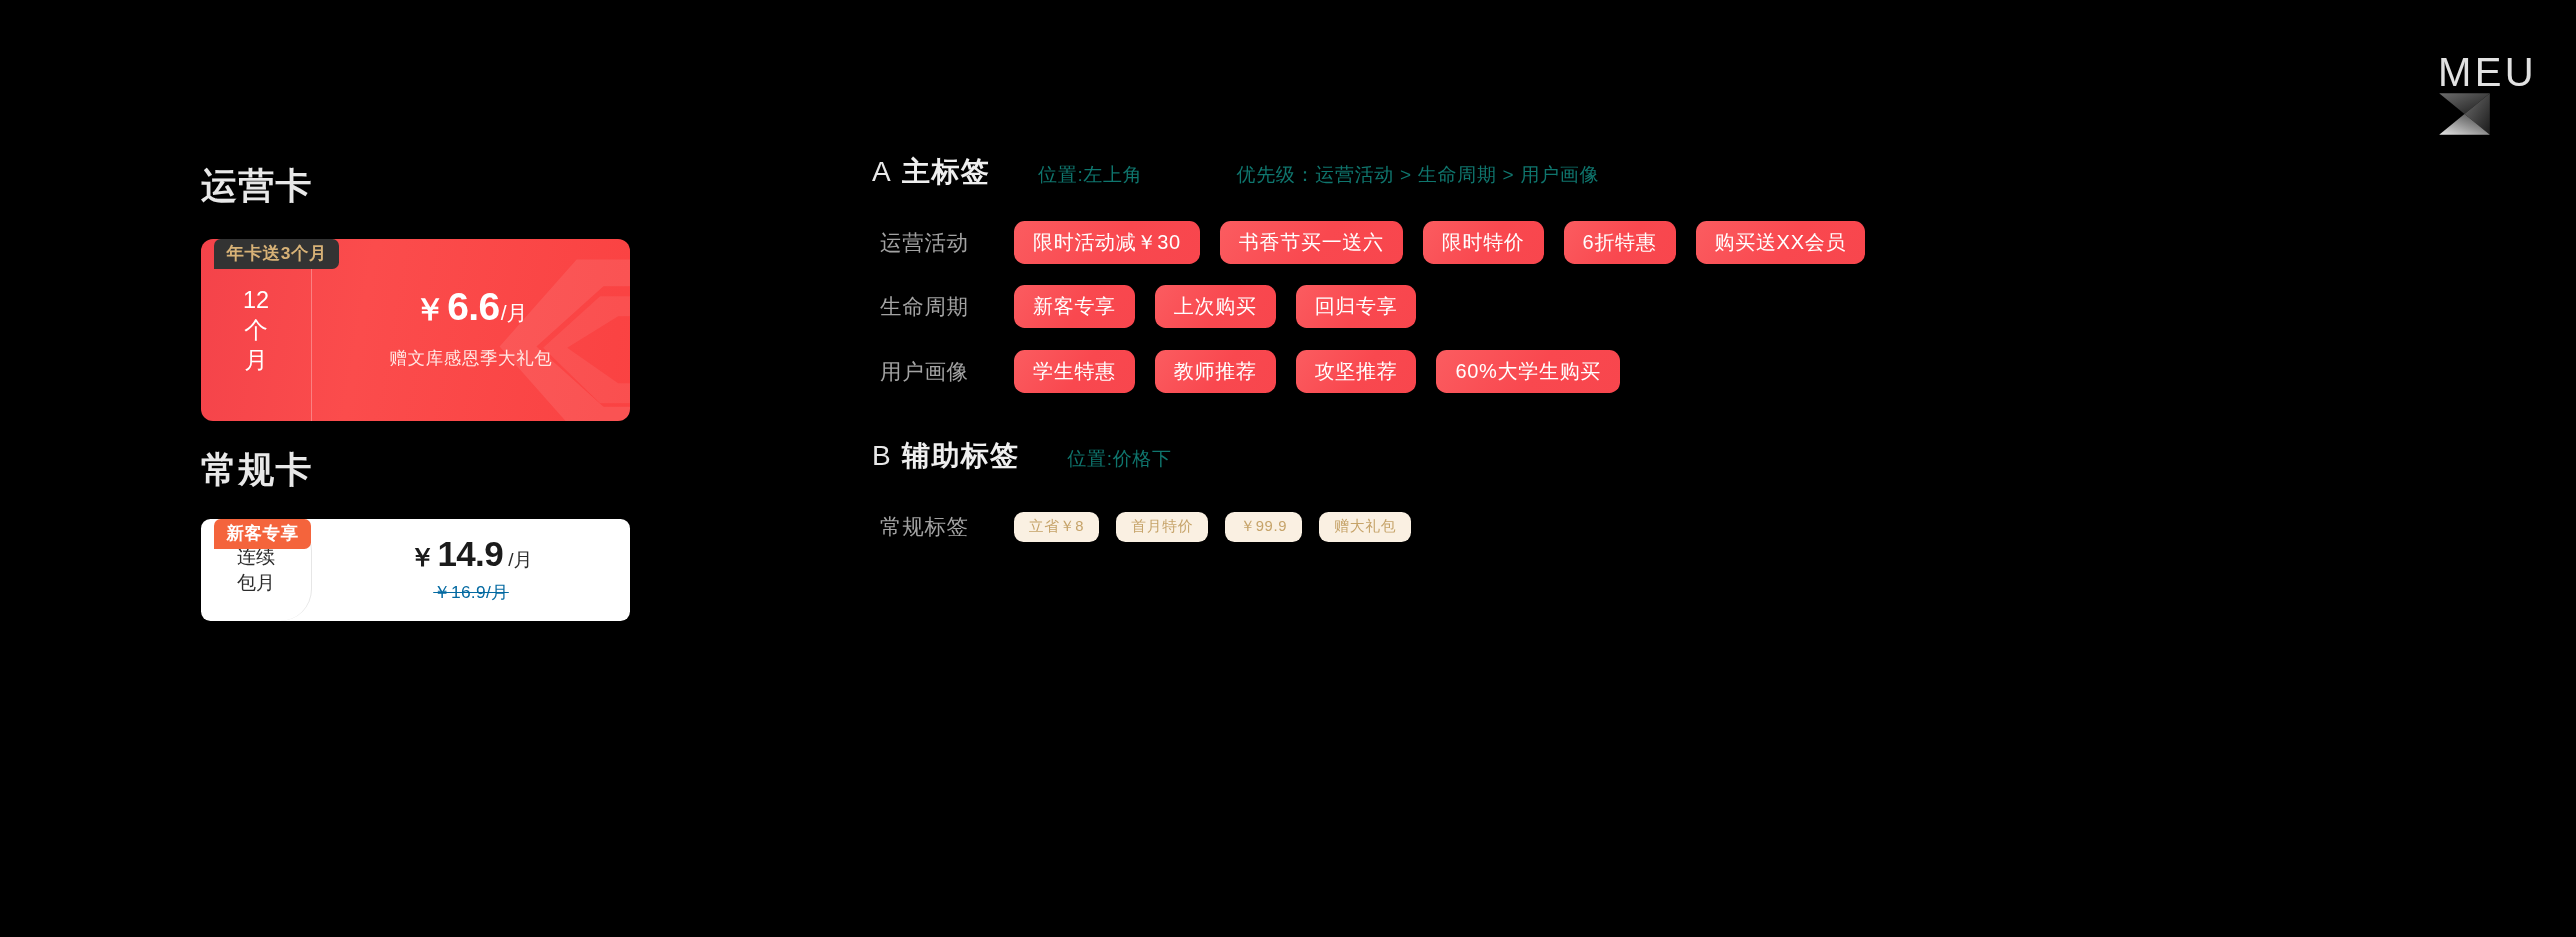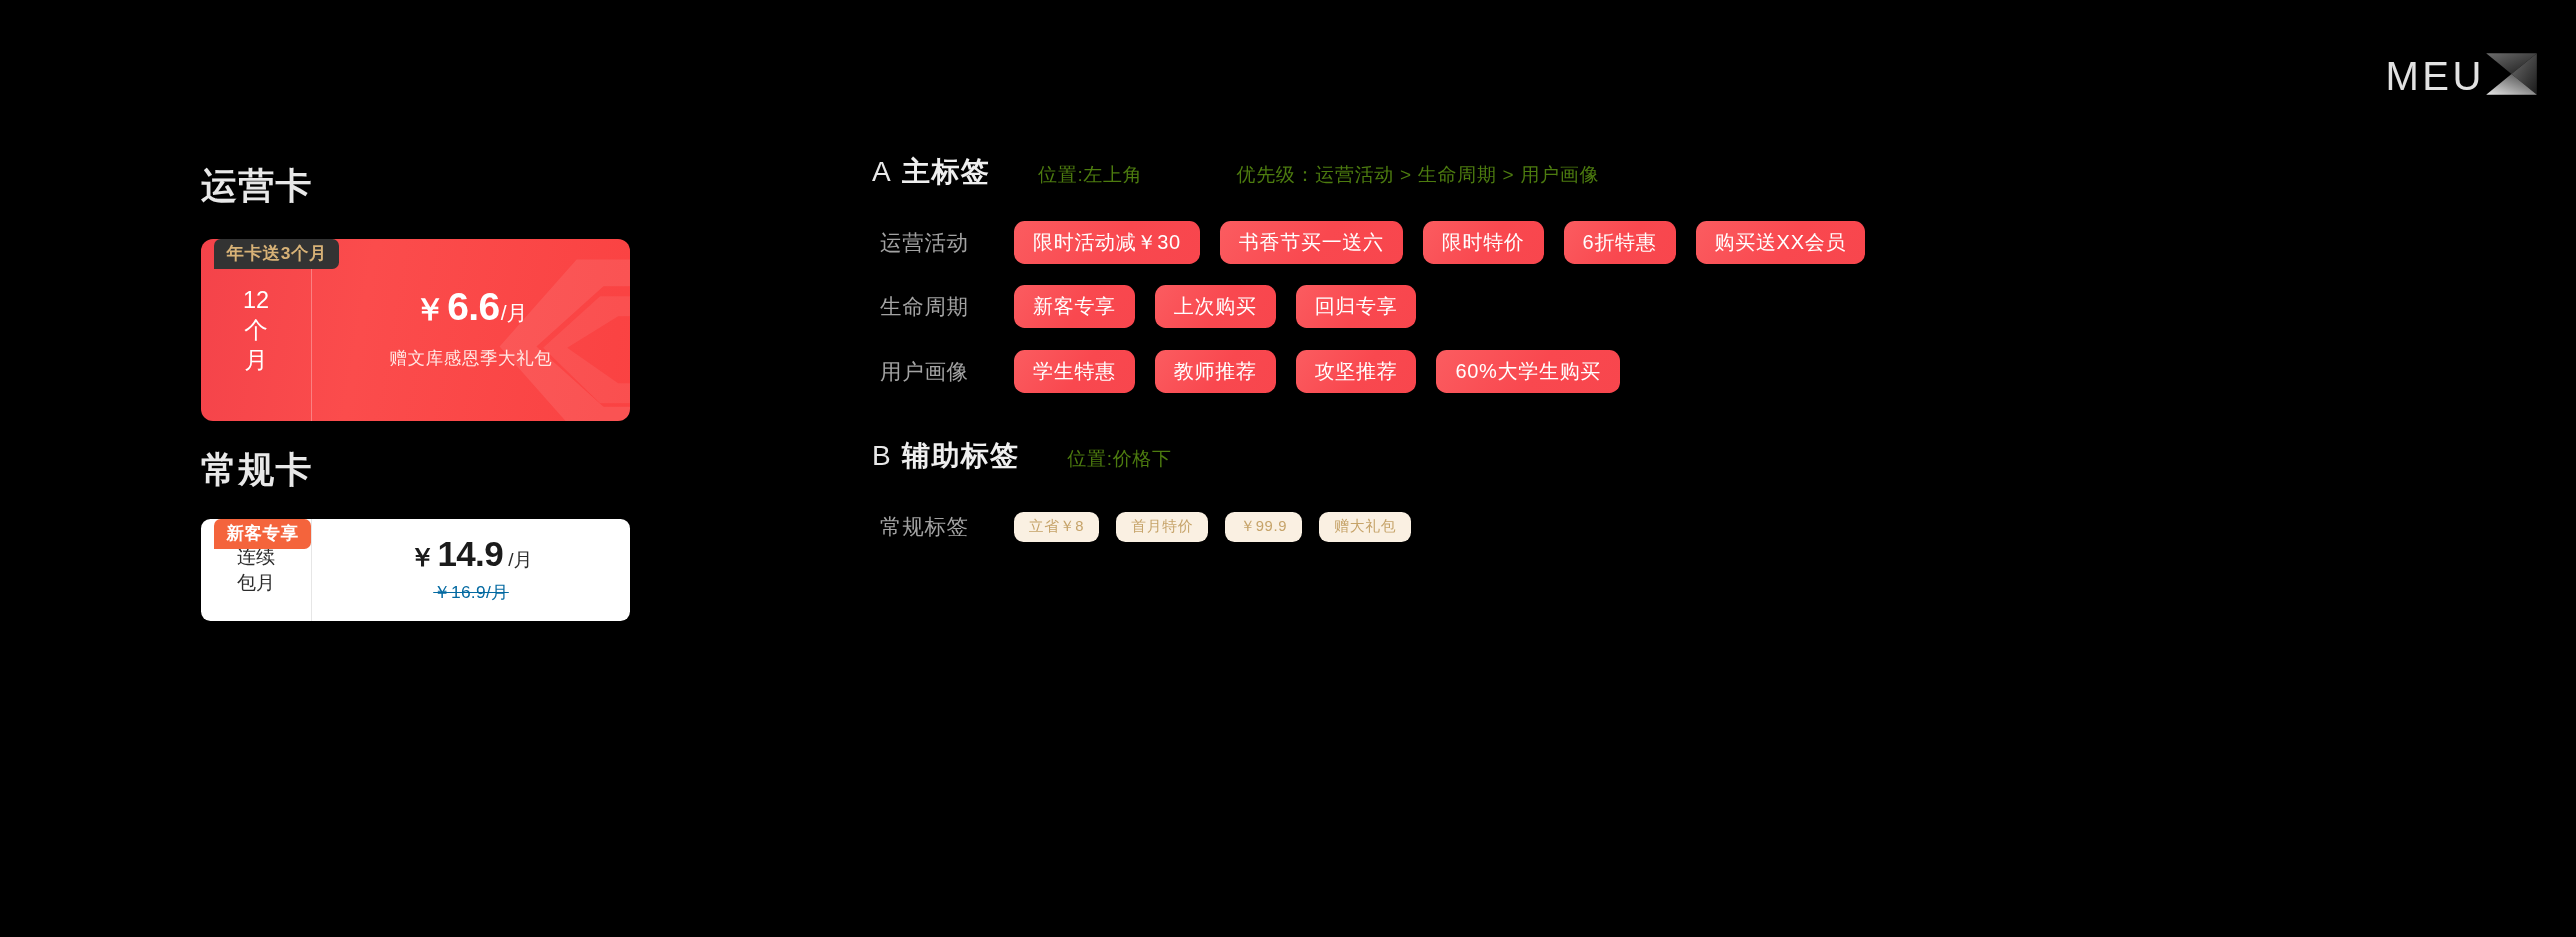--- a/index.html
+++ b/index.html
@@ -15,22 +15,23 @@
     color: #ffffff;
     position: relative;
   }
 
   
   .logo {
     position: absolute;
     top: 52px;
     right: 39px;
     display: flex;
-    align-items: flex-end;
+    align-items: flex-start;
     height: 44px;
+    flex-direction: column;
   }
   .logo-text {
     font-size: 40px;
     letter-spacing: 3.4px;
     font-weight: 300;
     color: #e2e2e2;
     line-height: 1;
   }
   .logo-x {
     position: relative;
@@ -162,20 +163,21 @@
     background: #ffffff;
   }
   .regular-left {
     width: 111px;
     flex: none;
     display: flex;
     flex-direction: column;
     align-items: center;
     justify-content: center;
     border-right: 0.7px solid #e6e6e6;
+    border-radius: 32px;
   }
   .regular-left span {
     display: block;
     font-size: 19px;
     line-height: 1.35;
     color: #2c2c2c;
     font-weight: 400;
     text-align: center;
   }
   .regular-right {
@@ -222,21 +224,21 @@
     letter-spacing: 0.7px;
   }
   .sec-title {
     font-size: 28px;
     font-weight: 700;
     color: #efefef;
     letter-spacing: 1.3px;
   }
   .sec-note {
     font-size: 19px;
-    color: #4d7c0f;
+    color: #0f766e;
     margin-left: 48px;
     letter-spacing: 0.7px;
     white-space: nowrap;
   }
   .sec-note.prio { margin-left: 94px; }
 
   .tag-rows { margin-top: 19px; }
   .tag-row {
     display: flex;
     align-items: center;

